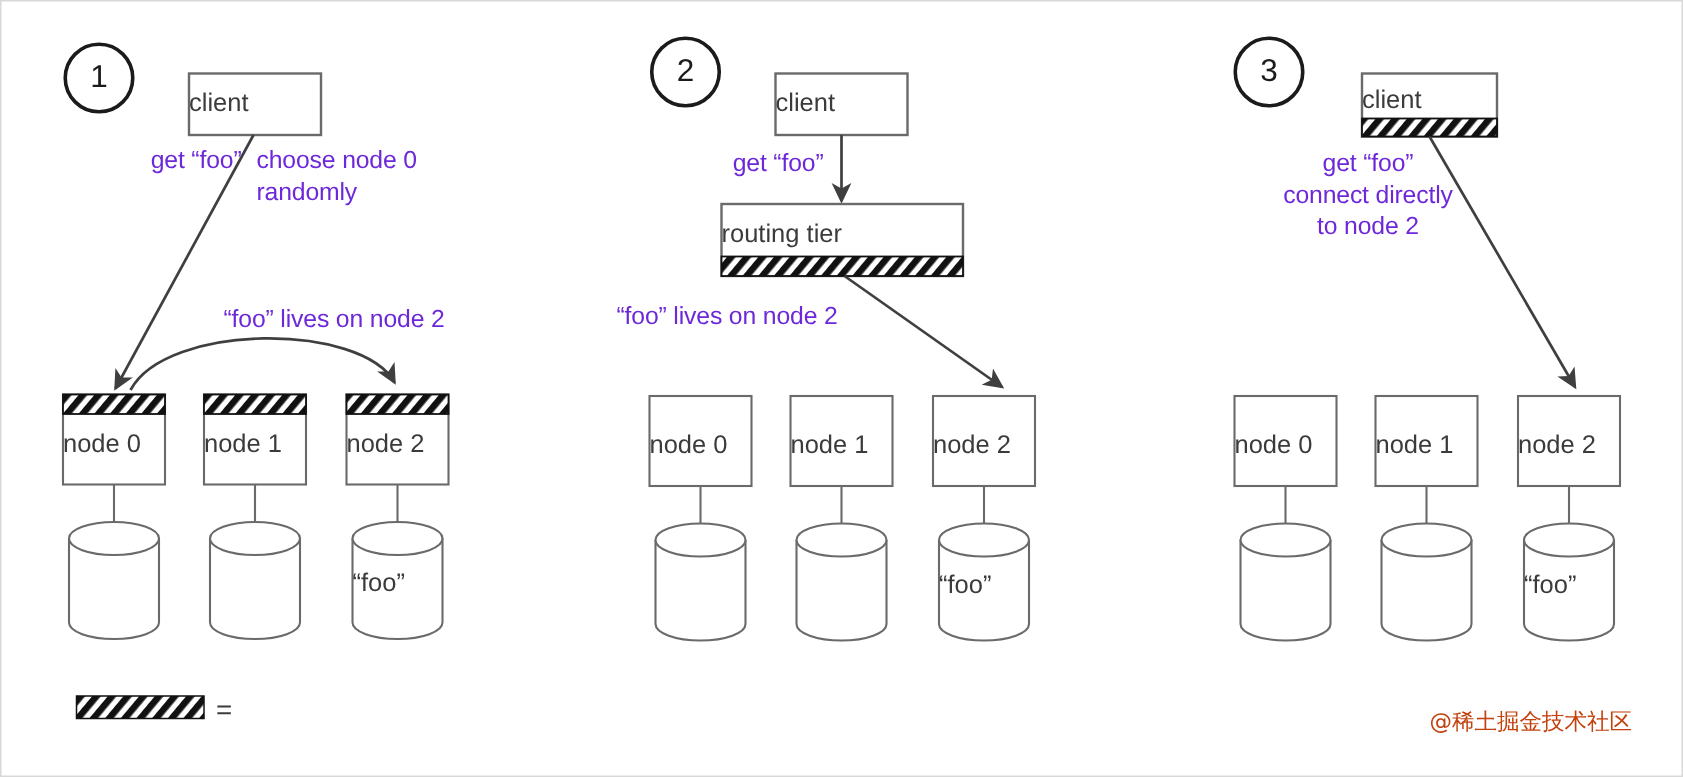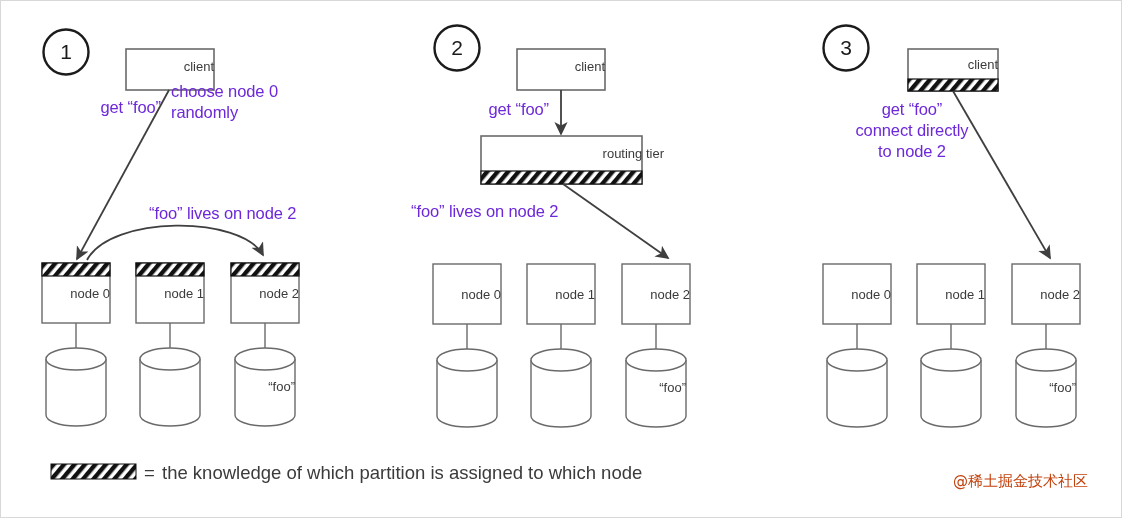--- a/index.html
+++ b/index.html
@@ -32,22 +32,22 @@
     font-size: 16.5px;
     line-height: 21px;
     white-space: pre;
     letter-spacing: -0.1px;
   }
   .lbl.center { text-align: center; }
   .lbl.right { text-align: right; }
   .box-text {
     position: absolute;
     color: #3b3b3b;
-    font-size: 13px;
-    text-align: right;
+    font-size: 17px;
+    text-align: left;
     white-space: nowrap;
   }
   .step-num {
     position: absolute;
     color: #1b1b1b;
     font-size: 21px;
     text-align: center;
     width: 46px;
     line-height: 46px;
   }
@@ -162,21 +162,21 @@
     </g>
 
     <g>
       <rect x="50" y="463" width="85" height="15" fill="url(#hatch)" stroke="#111111" stroke-width="1"></rect>
     </g>
   </svg>
 
   <div class="step-num" style="left:42px; top:28px;">1</div>
   <div class="box-text" style="left:125px; top:58px; width:88px;">client</div>
   <div class="lbl right" style="left:30px; top:96px; width:130px;">get “foo”</div>
-  <div class="lbl" style="left:170px; top:80px;">choose node 0
+  <div class="lbl" style="left:170px; top:96px;">choose node 0
 randomly</div>
   <div class="lbl" style="left:148px; top:202px;">“foo” lives on node 2</div>
   <div class="box-text" style="left:41px; top:285px; width:68px;">node 0</div>
   <div class="box-text" style="left:135px; top:285px; width:68px;">node 1</div>
   <div class="box-text" style="left:230px; top:285px; width:68px;">node 2</div>
   <div class="box-text" style="left:234px; top:378px; width:60px;">“foo”</div>
 
   <div class="step-num" style="left:433px; top:24px;">2</div>
   <div class="box-text" style="left:516px; top:58px; width:88px;">client</div>
   <div class="lbl right" style="left:420px; top:98px; width:128px;">get “foo”</div>
@@ -191,17 +191,16 @@
   <div class="box-text" style="left:907px; top:56px; width:90px;">client</div>
   <div class="lbl center" style="left:815px; top:98px; width:192px;">get “foo”
 connect directly
 to node 2</div>
   <div class="box-text" style="left:822px; top:286px; width:68px;">node 0</div>
   <div class="box-text" style="left:916px; top:286px; width:68px;">node 1</div>
   <div class="box-text" style="left:1011px; top:286px; width:68px;">node 2</div>
   <div class="box-text" style="left:1015px; top:379px; width:60px;">“foo”</div>
 
   <div class="legend-text" style="left:143px; top:461px;">=</div>
-  <div class="legend-text" style="left:161px; top:461px;">the knowledge of which partition is assigned to which node</div>
 
   <div class="watermark" style="left:952px; top:471px;">@稀土掘金技术社区</div>
 
 </div>
 
 </body></html>

